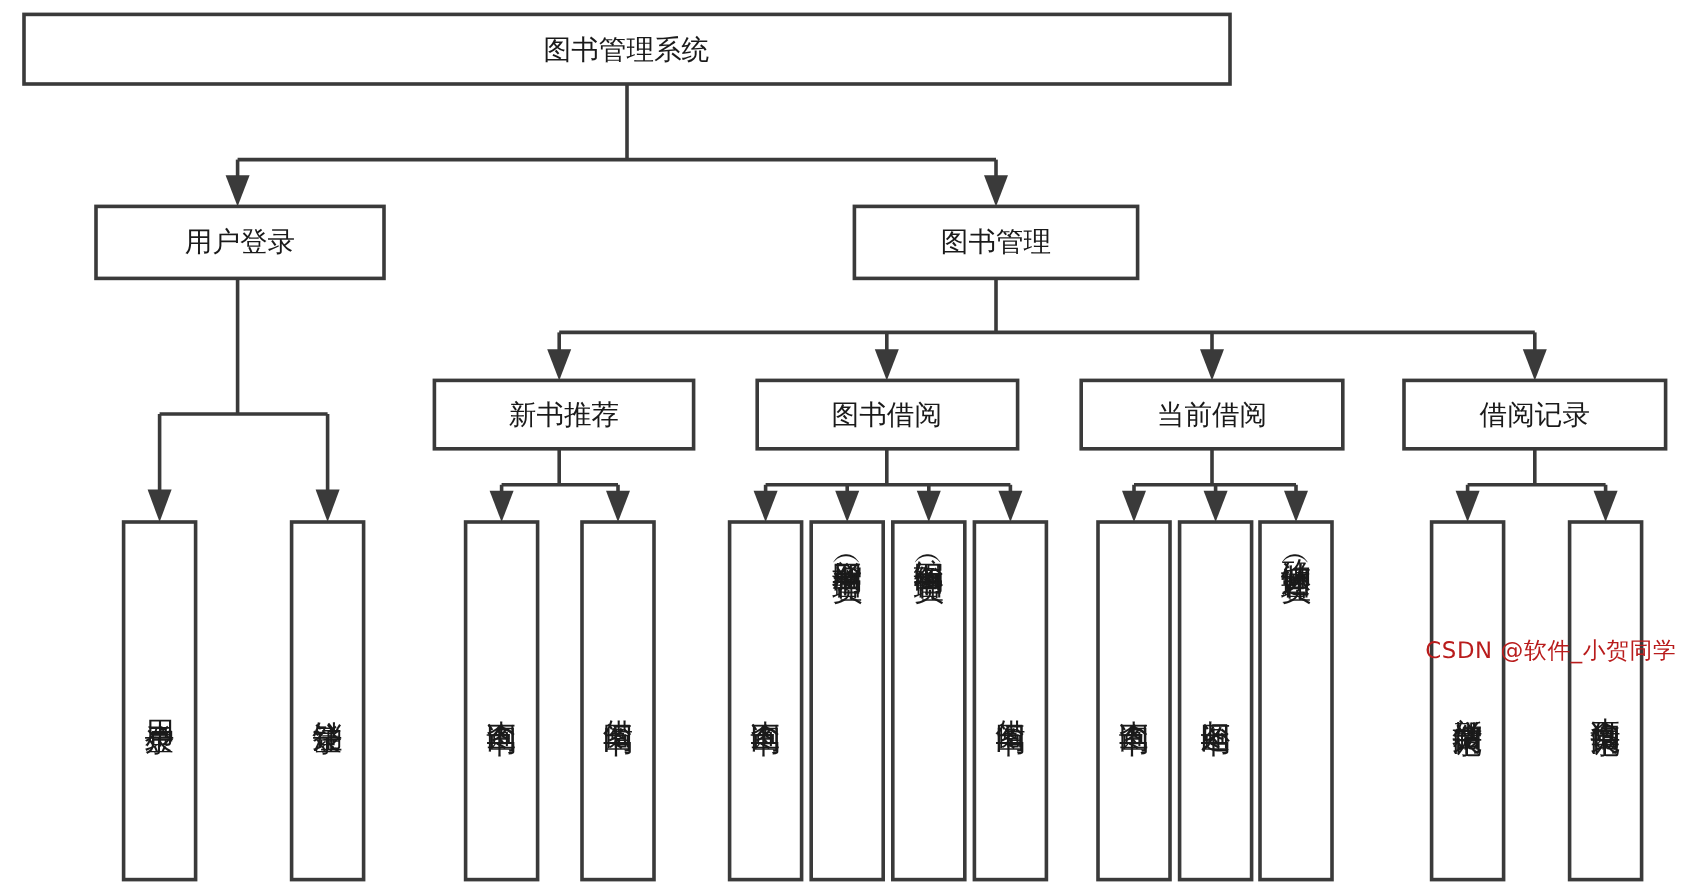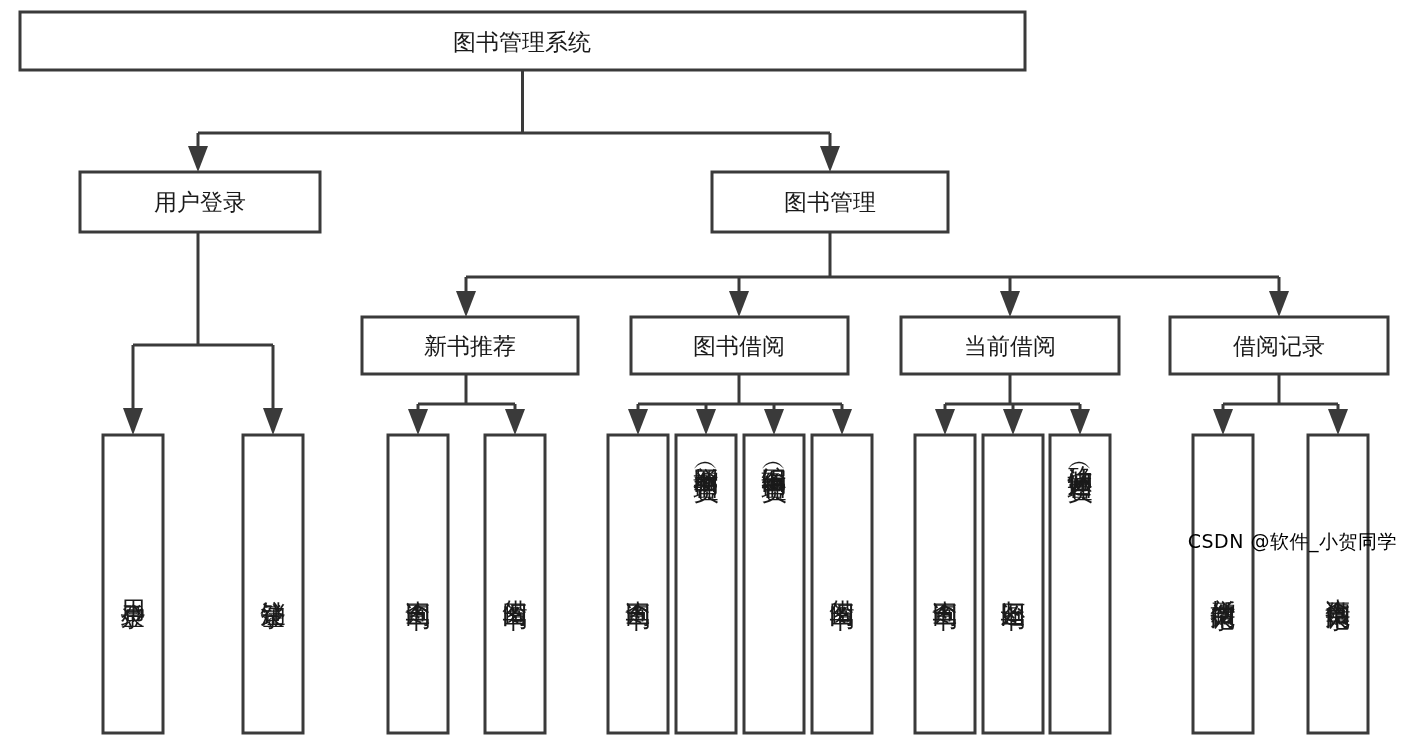--- a/index.html
+++ b/index.html
@@ -68,21 +68,21 @@
     color: #1a1a1a;
     letter-spacing: 2px;
     white-space: nowrap;
   }
   .watermark {
     position: absolute;
     right: 8px;
     bottom: 6px;
     font-family: "DejaVu Sans", "Liberation Sans", sans-serif;
     font-size: 19px;
-    color: #000000;
+    color: #b91c1c;
     letter-spacing: 0.5px;
     white-space: nowrap;
     pointer-events: none;
   }
 </style>
 </head>
 <body>
 
 <div id="diagram-root">
 

